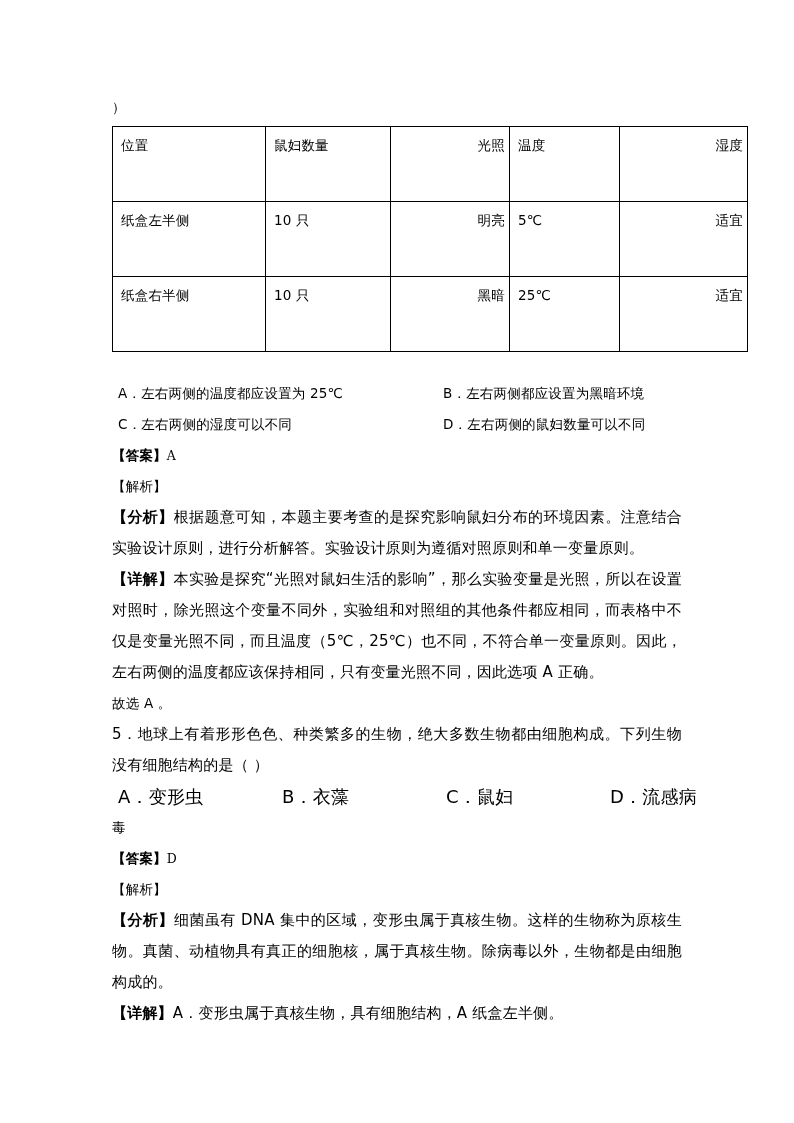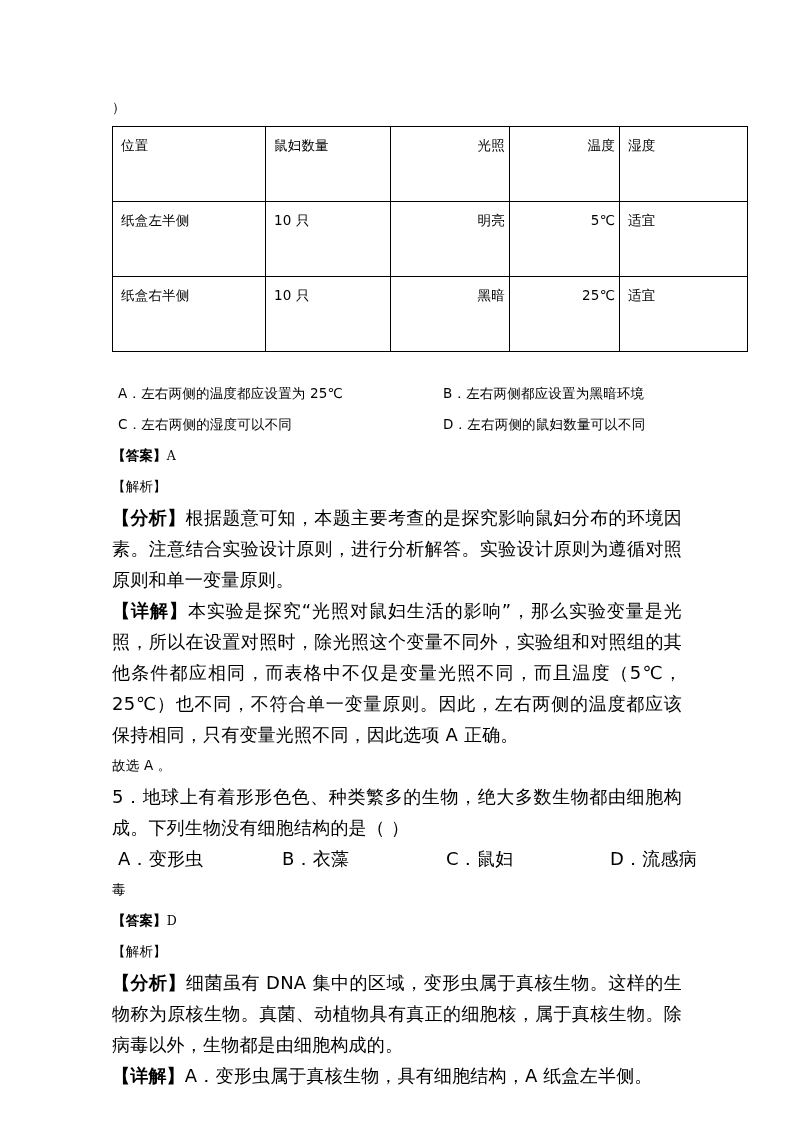--- a/index.html
+++ b/index.html
@@ -29,21 +29,21 @@
     top: 92px;
     width: 570px;
   }
   .line {
     font-size: 13.5px;
     line-height: 31px;
     letter-spacing: 0.2px;
     white-space: nowrap;
   }
   .para {
-    font-size: 18px;
+    font-size: 15px;
     line-height: 31px;
     letter-spacing: 0.2px;
     text-align: justify;
     text-justify: inter-ideograph;
   }
   .lead-paren {
     font-size: 13.5px;
     line-height: 30px;
     height: 30px;
   }
@@ -59,22 +59,22 @@
     vertical-align: top;
     padding: 9px 4px 0 8px;
     height: 65px;
     font-size: 13.5px;
     line-height: 18px;
     letter-spacing: 0.2px;
   }
   .col-1 { width: 140px; }
   .col-2 { width: 112px; }
   .col-3 { width: 106px; text-align: right; }
-  .col-4 { width: 97px; text-align: right; }
-  .col-5 { width: 115px; }
+  .col-4 { width: 97px; }
+  .col-5 { width: 115px; text-align: right; }
 
   
   .opt-row {
     position: relative;
     height: 31px;
     font-size: 13.5px;
     line-height: 31px;
     letter-spacing: 0.2px;
     white-space: nowrap;
   }

